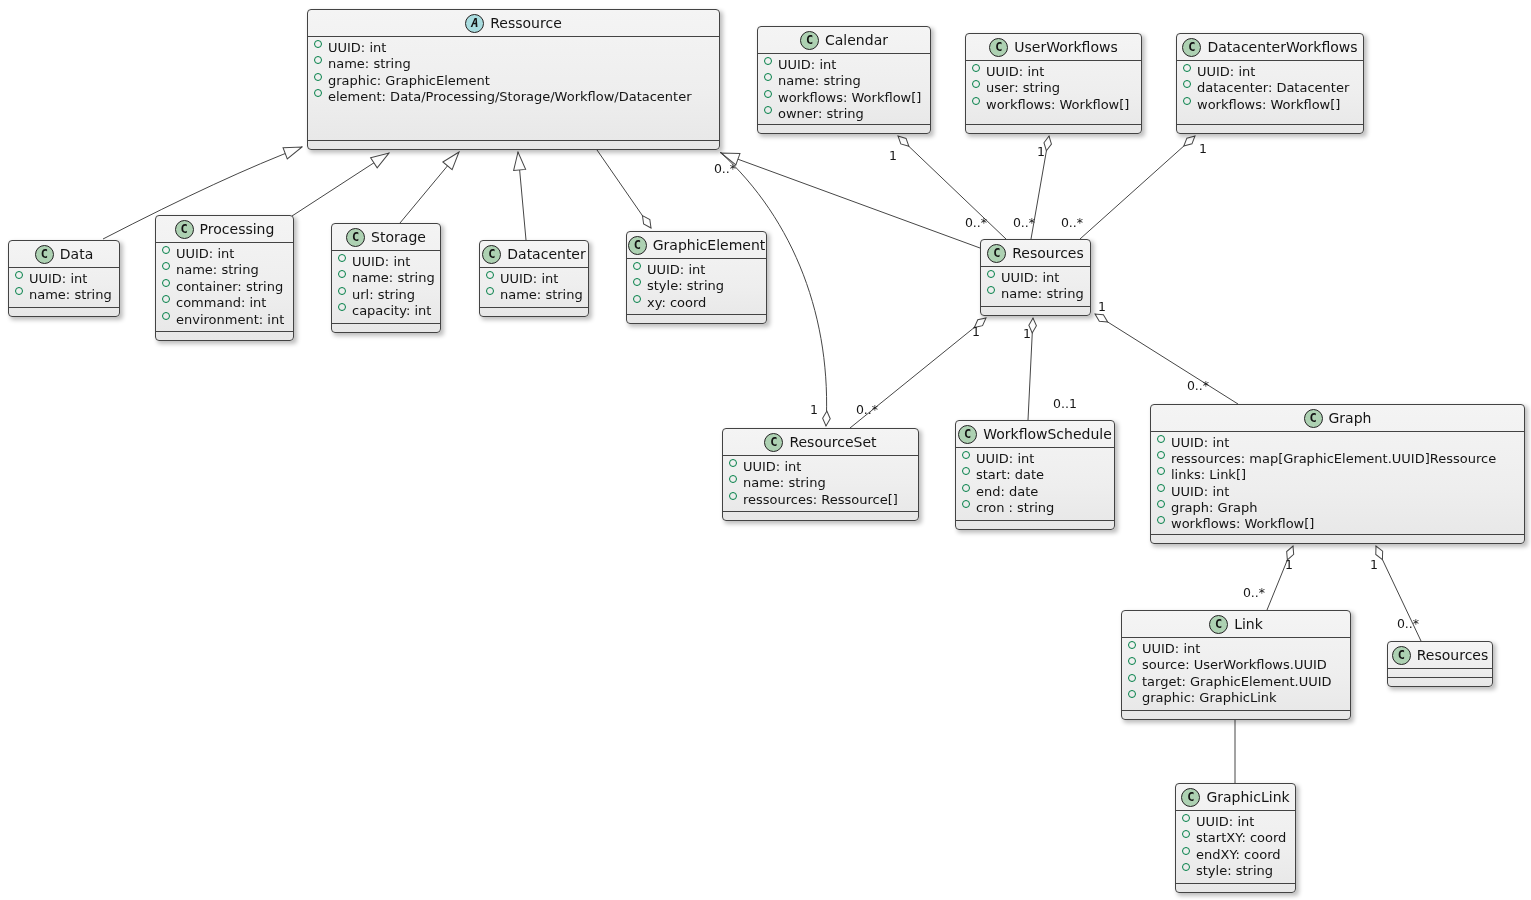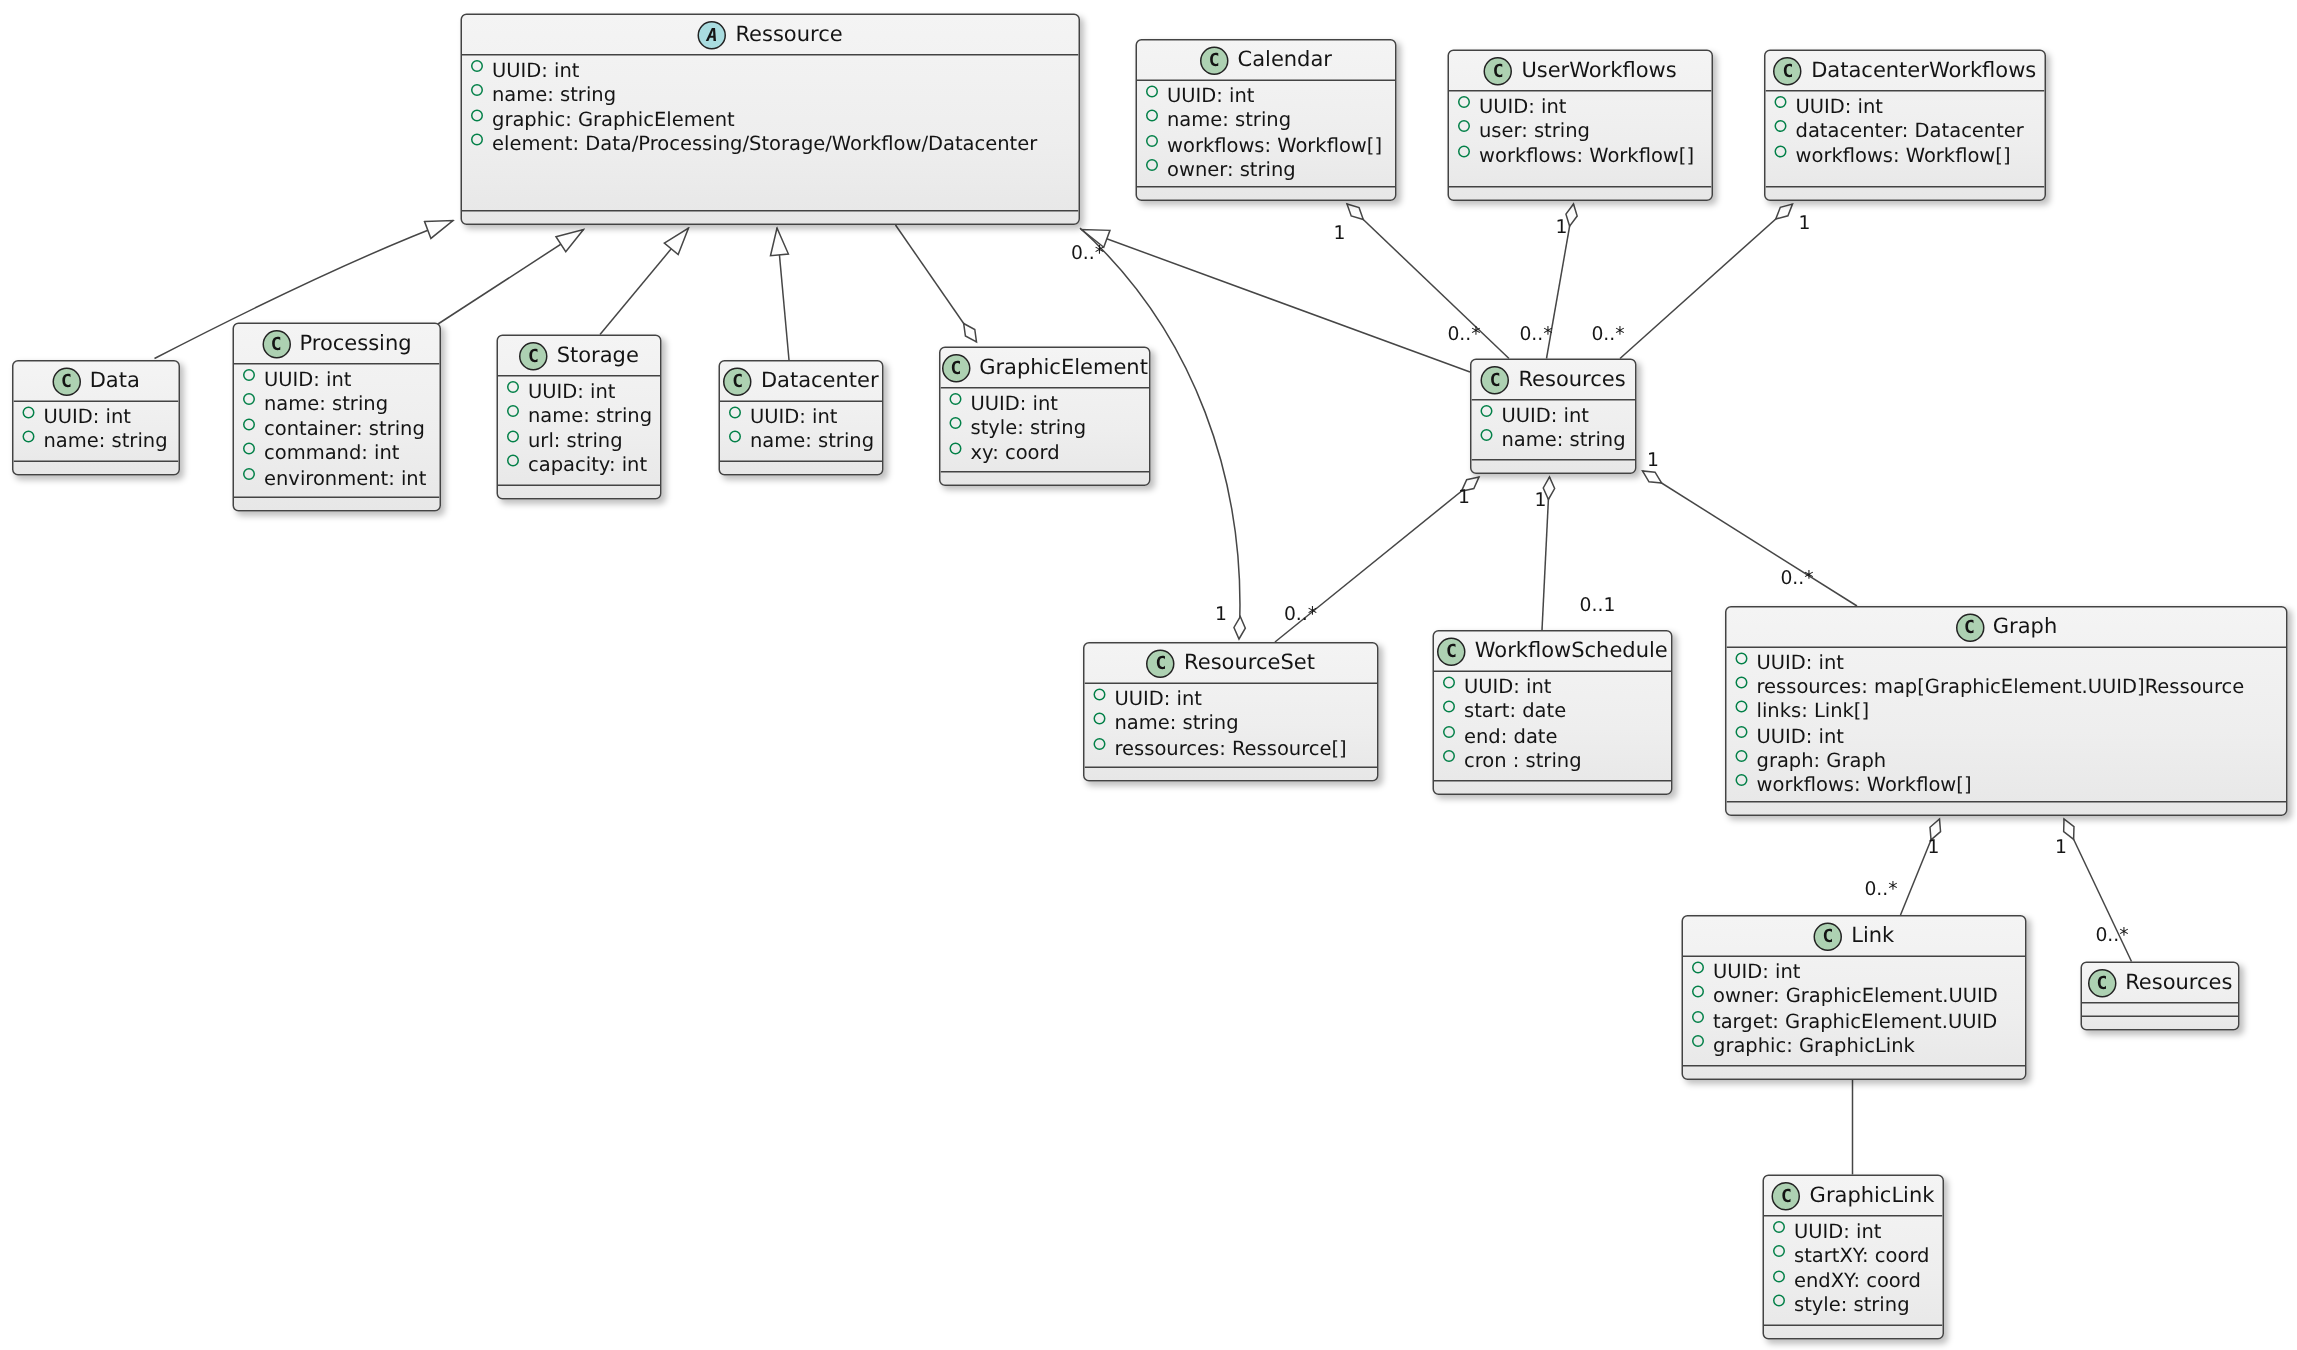--- a/index.html
+++ b/index.html
@@ -363,21 +363,21 @@
           <span class="stereo">C</span>
           <span class="class-title">Link</span>
         </div>
         <div class="class-attrs">
           <div class="attr-row">
             <span class="attr-dot"></span>
             <span>UUID: int</span>
           </div>
           <div class="attr-row">
             <span class="attr-dot"></span>
-            <span>owner: GraphicElement.UUID</span>
+            <span>source: UserWorkflows.UUID</span>
           </div>
           <div class="attr-row">
             <span class="attr-dot"></span>
             <span>target: GraphicElement.UUID</span>
           </div>
           <div class="attr-row">
             <span class="attr-dot"></span>
             <span>graphic: GraphicLink</span>
           </div>
         </div>

